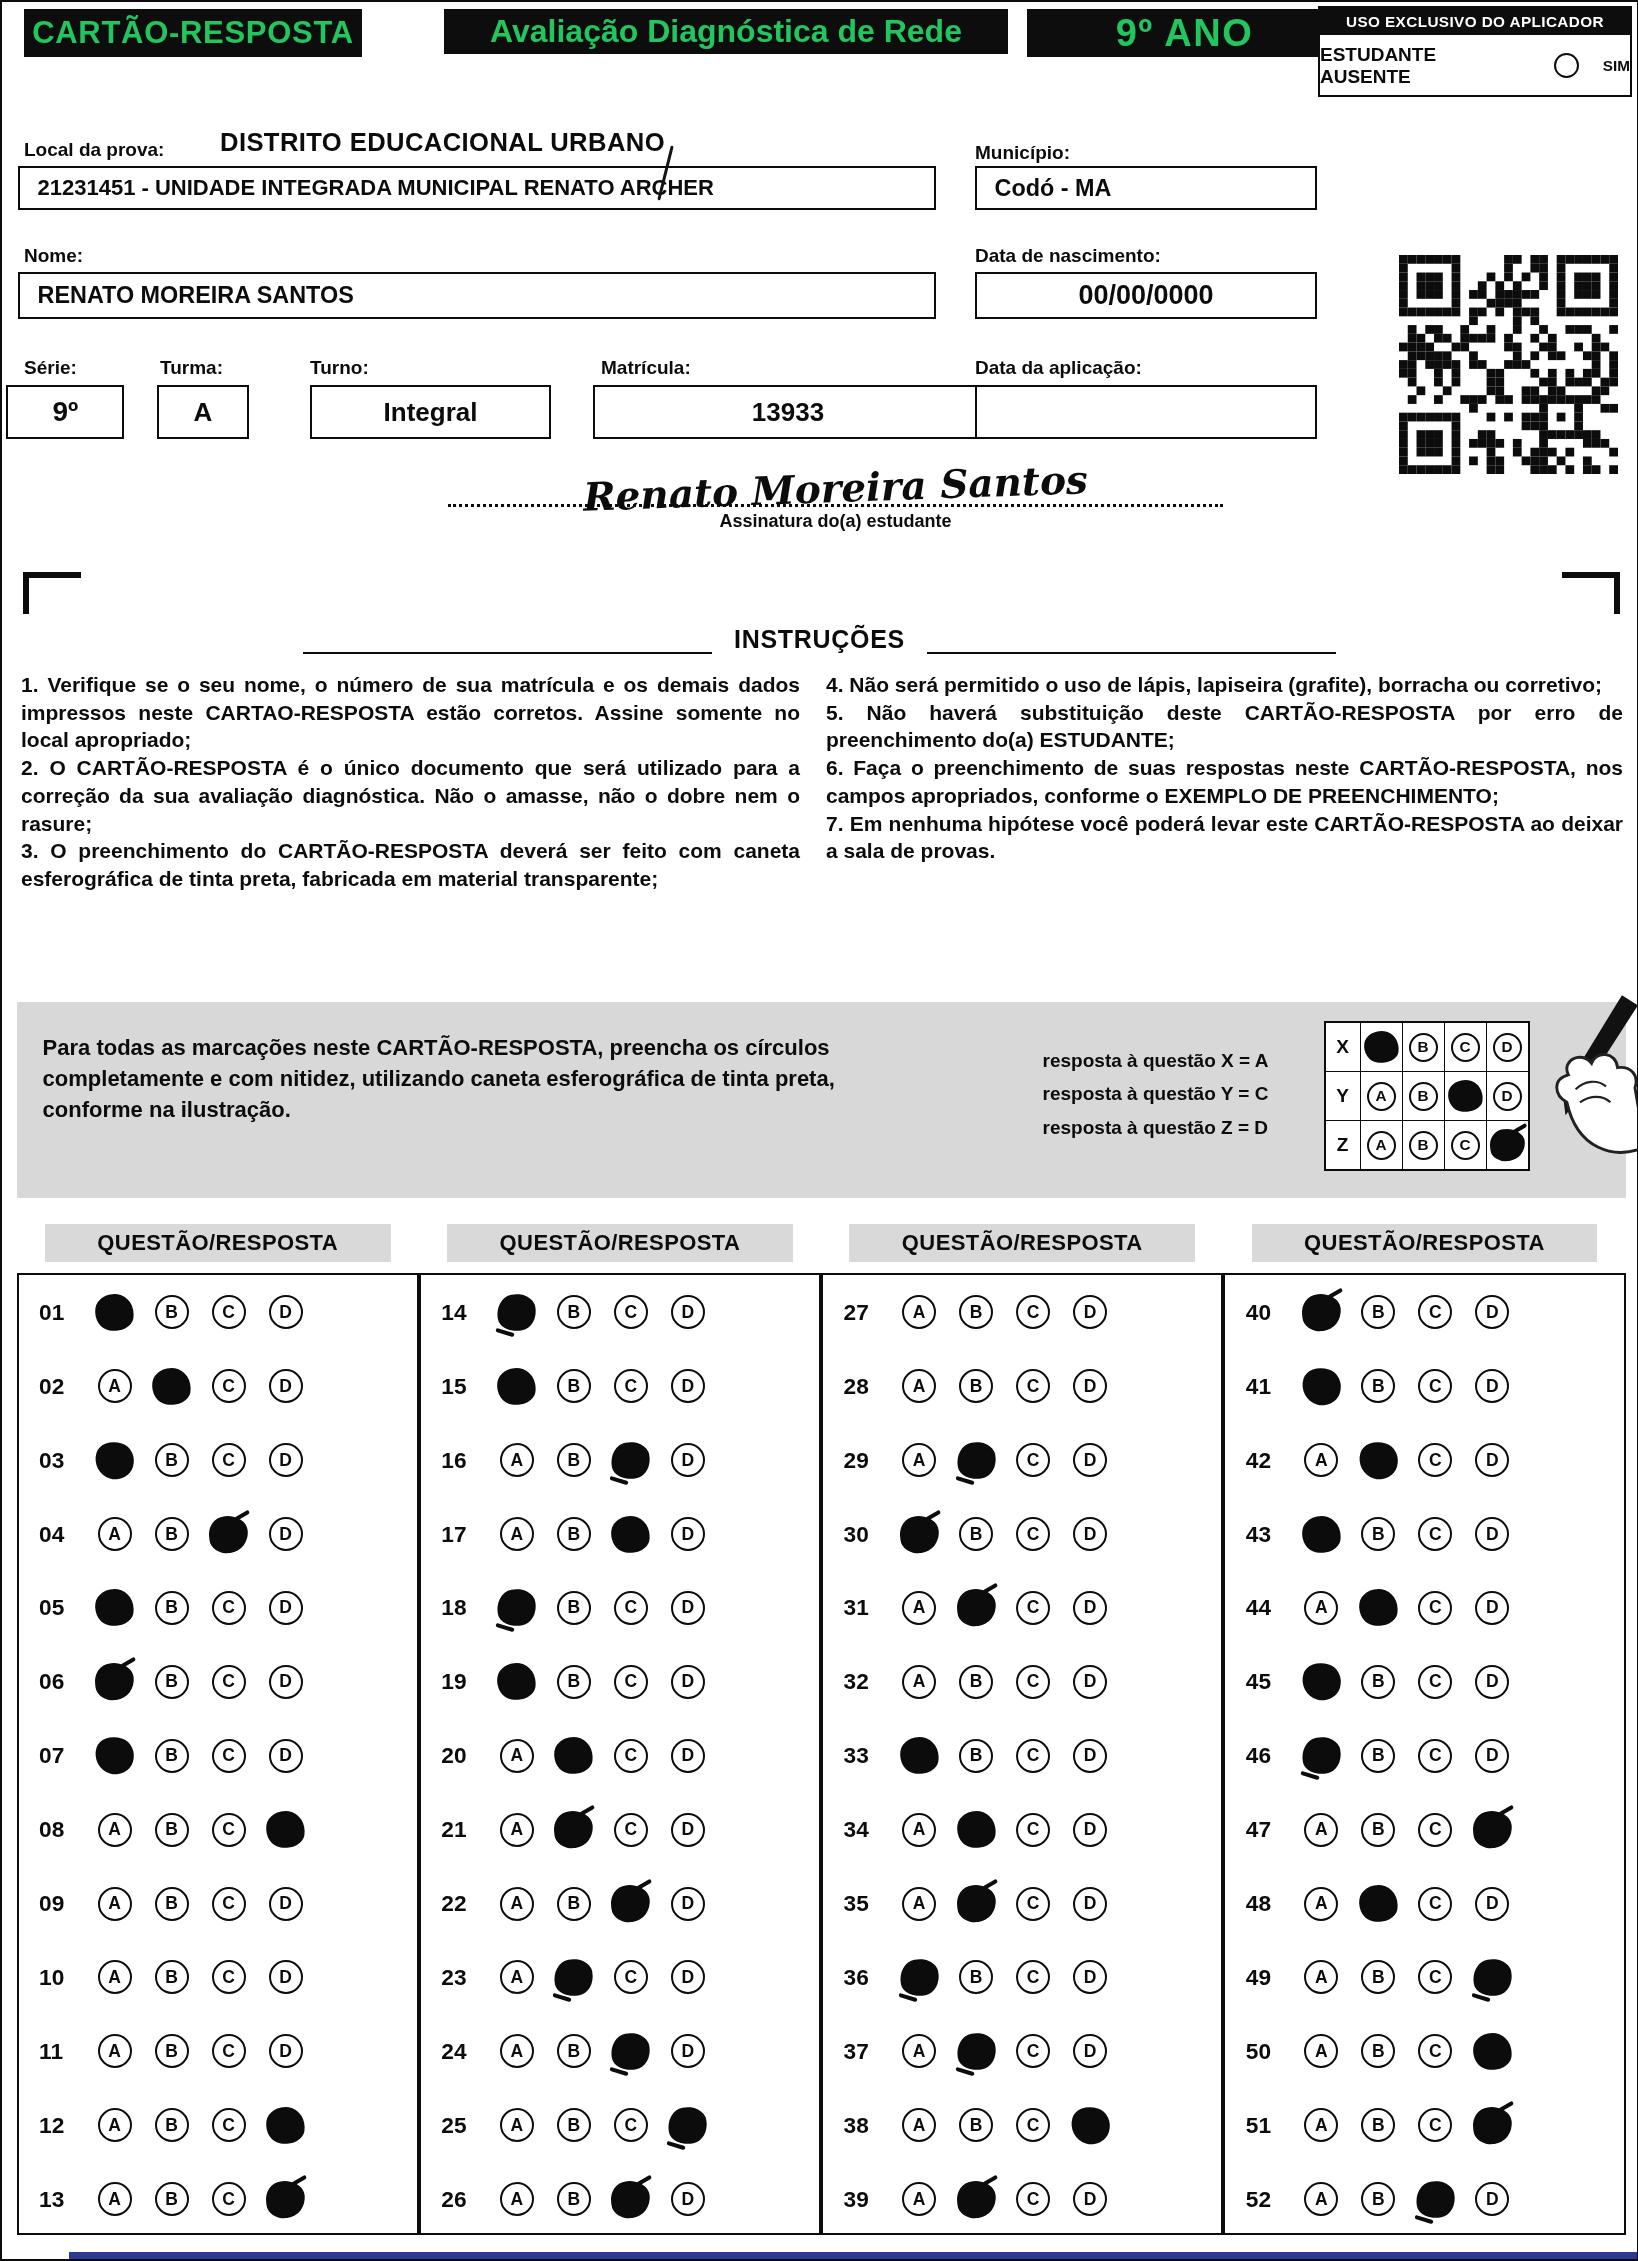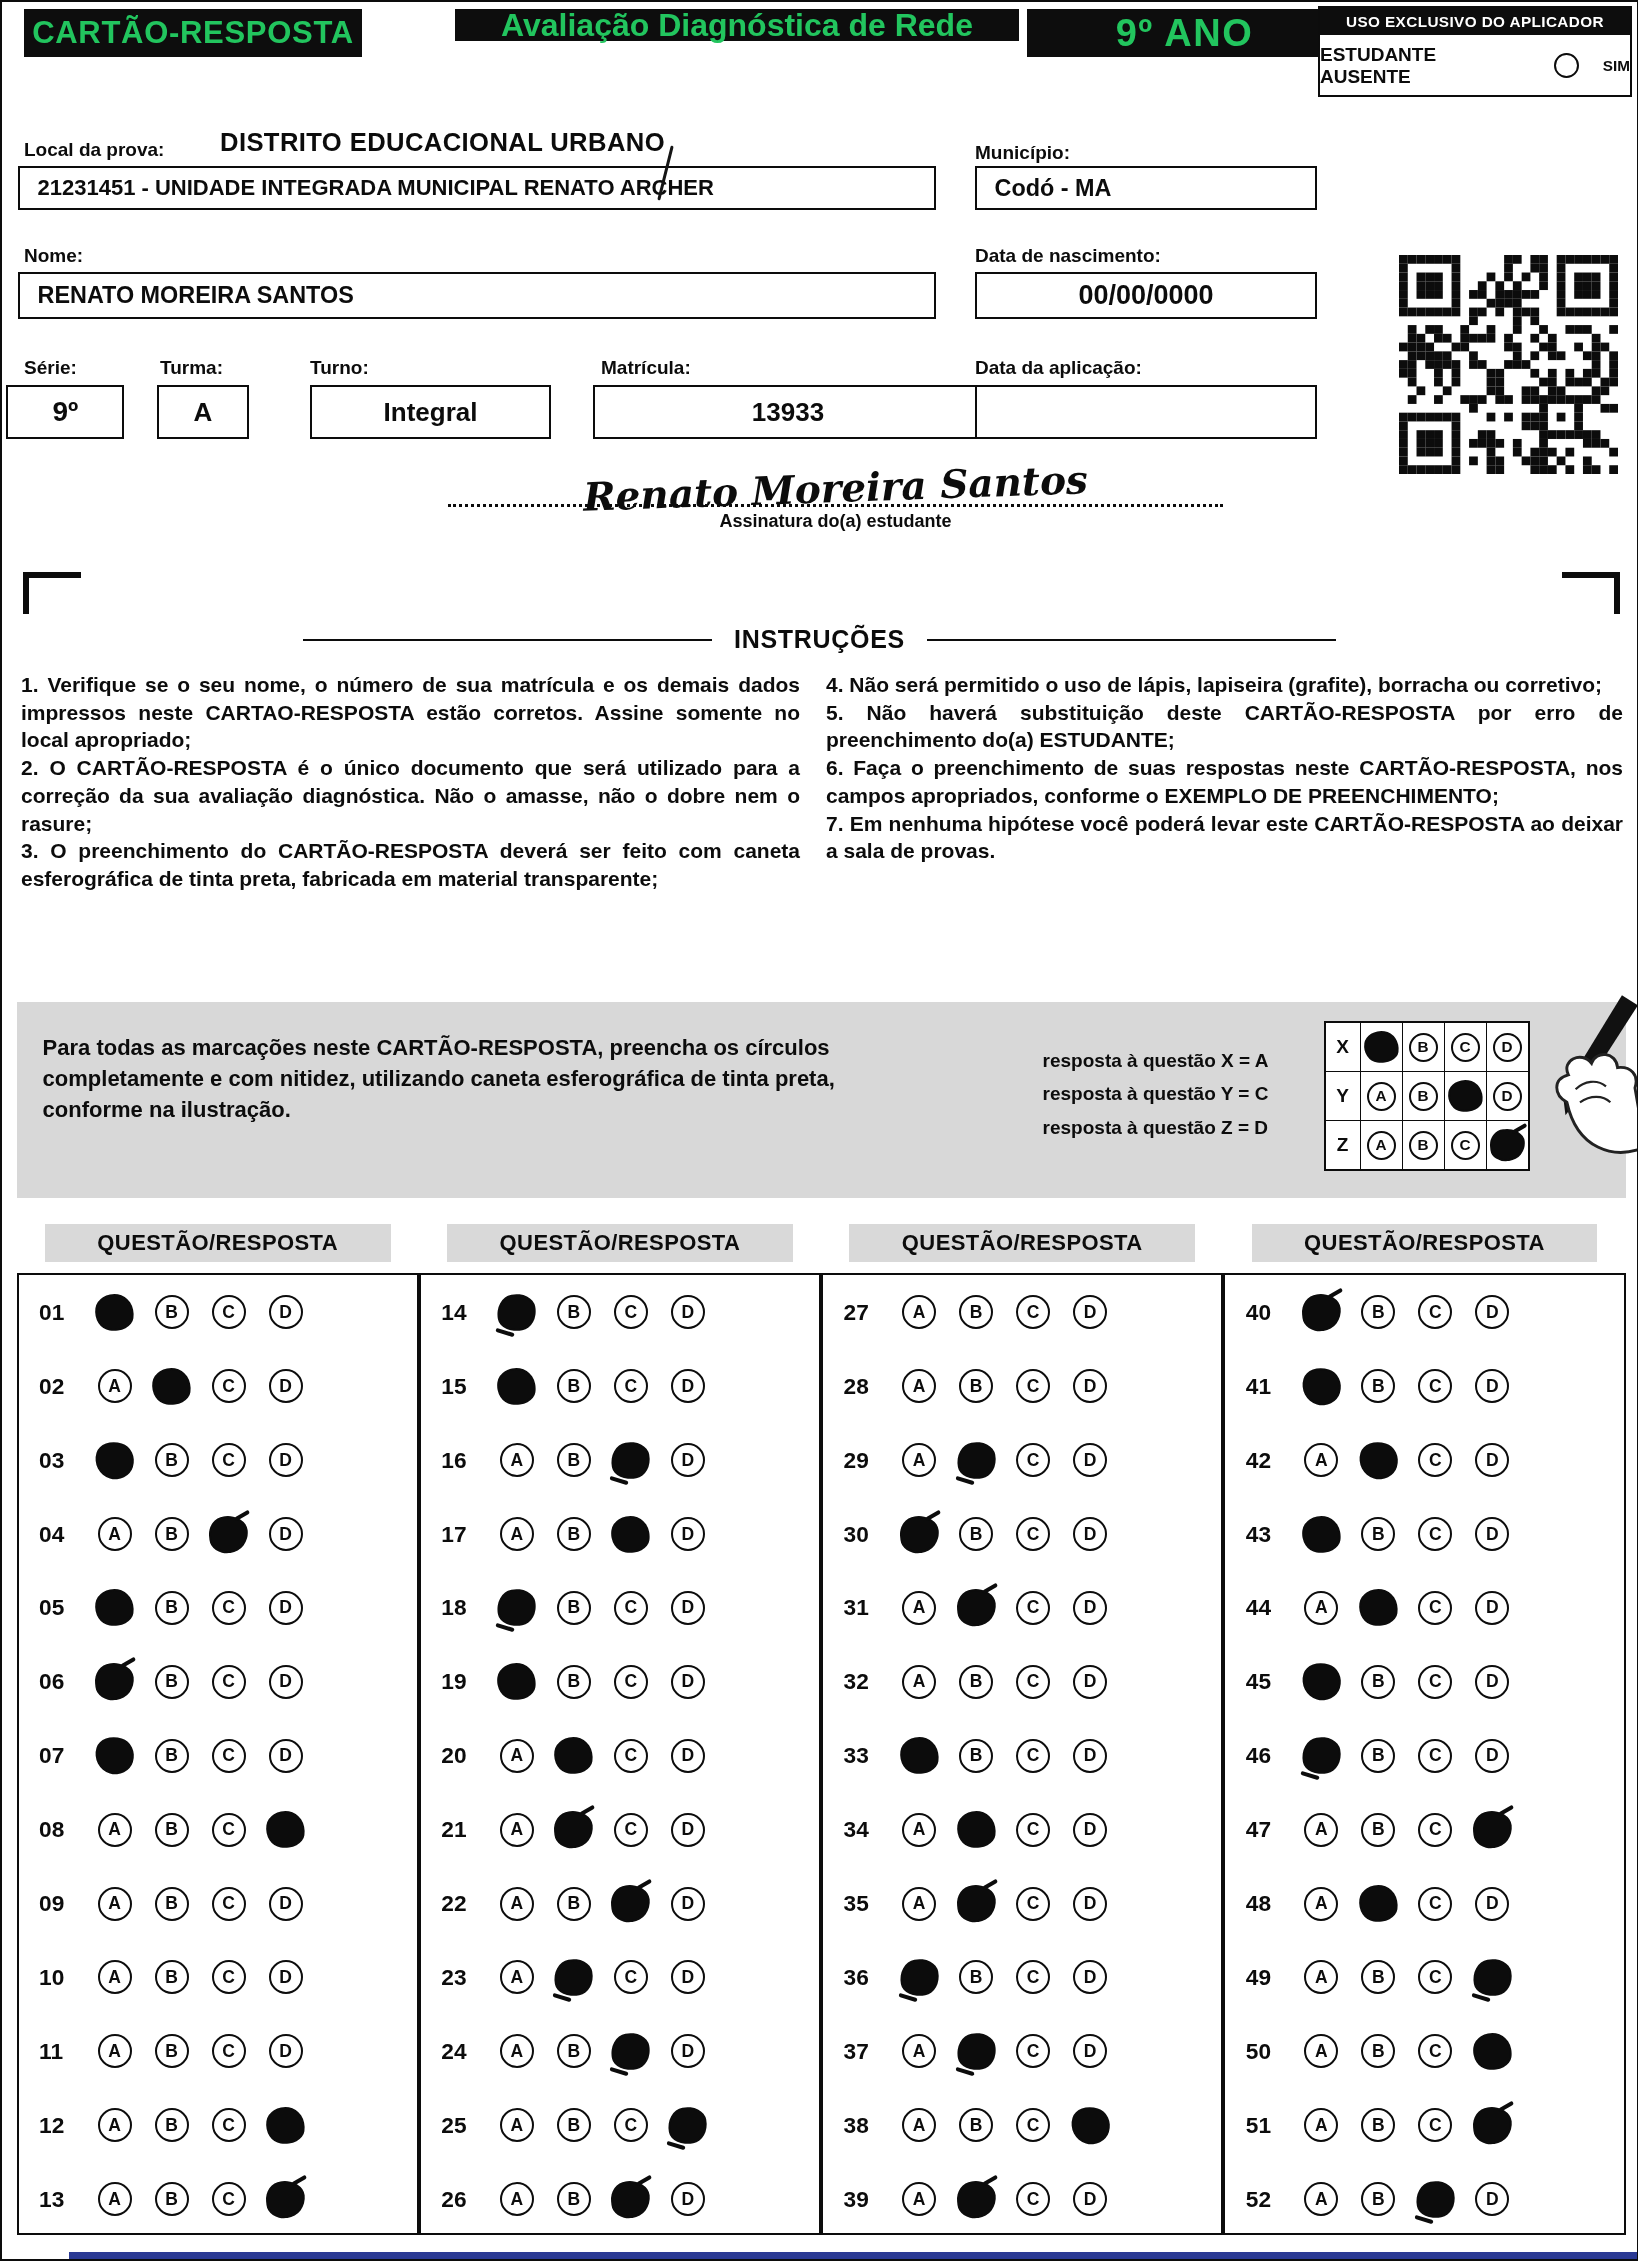--- a/index.html
+++ b/index.html
@@ -12,21 +12,21 @@
     border: 2.2px solid #0c0c0c;
     font-family: "Liberation Sans", sans-serif;
     color: #0c0c0c;
     overflow: hidden;
   }
 
   
   .hbox { position:absolute; top:7.3px; background:#0d0d0d; color:#22c55e; font-weight:bold;
           display:flex; align-items:center; justify-content:center; }
   .hb1 { left:22px;  width:338px; height:48px; font-size:31px; letter-spacing:0.7px; }
-  .hb2 { left:453px; width:564px; height:32px; font-size:32px; }
+  .hb2 { left:442px; width:564px; height:45px; font-size:32px; }
   .hb3 { left:1025px;width:315px; height:48px; font-size:38px; letter-spacing:1.5px; }
 
   .aplicador { position:absolute; left:1316px; top:4.4px; width:314px; border:2.2px solid #0c0c0c; background:#fff; }
   .aplicador-bar { background:#0d0d0d; color:#fff; font-size:15.3px; font-weight:bold; text-align:center;
                    padding:4.4px 0; letter-spacing:0.4px; }
   .aplicador-row { display:flex; align-items:center; justify-content:flex-end; gap:24px; padding:8.8px 0 7.3px; }
   .ap-label { font-weight:bold; font-size:19px; }
   .ap-circle { width:25px; height:25px; border:2.2px solid #0c0c0c; border-radius:50%; display:inline-block; background:#fff; }
   .ap-sim { font-weight:bold; font-size:15.3px; }
 
@@ -49,21 +49,21 @@
   .sig-label { font-weight:bold; font-size:18px; margin-top:4.4px; }
 
   
   .corner-l { position:absolute; left:20.5px;  top:570px; width:58px; height:42px;
               border-top:6.6px solid #0c0c0c; border-left:6.6px solid #0c0c0c; }
   .corner-r { position:absolute; left:1560px; top:570px; width:58px; height:42px;
               border-top:6.6px solid #0c0c0c; border-right:6.6px solid #0c0c0c; }
 
   
   .inst-title { position:absolute; left:0; top:623px; width:100%; display:flex;
-                align-items:center; justify-content:center; gap:22px; }
+                align-items:flex-end; justify-content:center; gap:22px; }
   .inst-title .rule { width:409px; border-top:2.9px solid #0c0c0c; height:0; }
   .inst-title span { font-weight:bold; font-size:25px; letter-spacing:0.7px; }
   .inst-col { position:absolute; top:669px; }
   .inst-col p { margin:0; font-size:21px; line-height:1.32; text-align:justify; font-weight:600; }
   .inst-left  { left:19px;   width:779px; }
   .inst-right { left:824px; width:797px; }
 
   
   .example { position:absolute; left:14.6px; top:1000px; width:1609px; height:196px; background:#d8d8d8; }
   .example-text { position:absolute; left:26px; top:31px; width:833px; font-size:22px;

